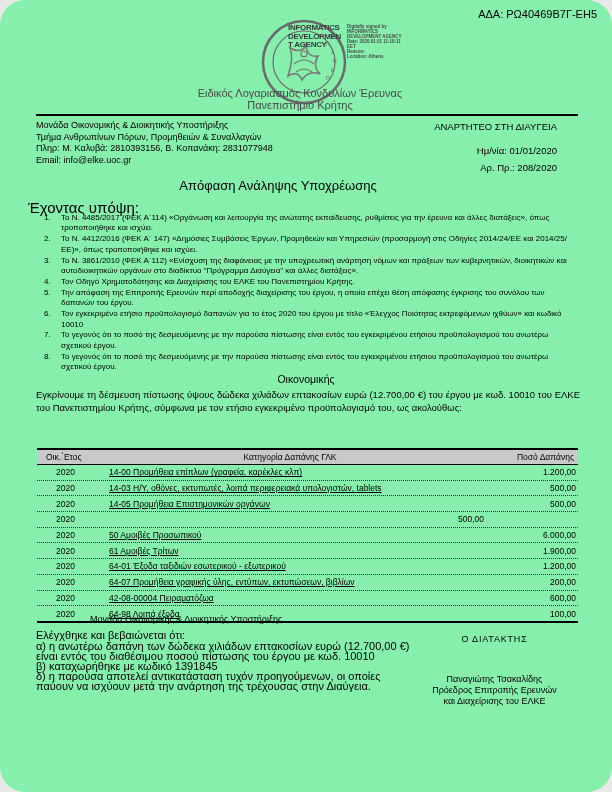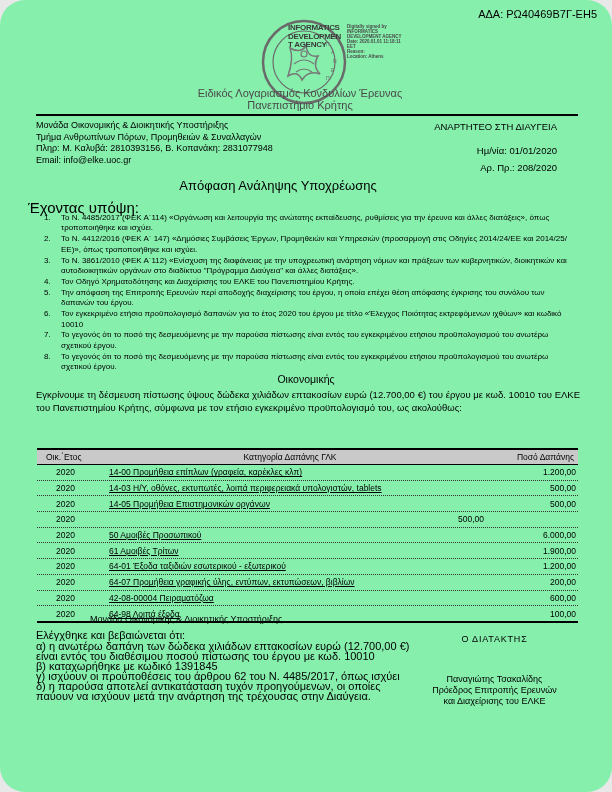--- a/index.html
+++ b/index.html
@@ -228,21 +228,20 @@
       </div>
   </div>
 
   <div class="abs footer-unit">Μονάδα Οικονομικής &amp; Διοικητικής Υποστήριξης</div>
 
   <div class="abs check-block">
     <div class="check-heading">Ελέγχθηκε και βεβαιώνεται ότι:</div>
     <div>
         <div class="check-item">α) η ανωτέρω δαπάνη των δώδεκα χιλιάδων επτακοσίων ευρώ (12.700,00 €) είναι εντός του διαθέσιμου ποσού πίστωσης του έργου με κωδ. 10010</div>
         <div class="check-item">β) καταχωρήθηκε με κωδικό 1391845</div>
-        <div class="check-item">γ) ισχύουν οι προϋποθέσεις του άρθρου 62 του Ν. 4485/2017, όπως ισχύει</div>
         <div class="check-item">δ) η παρούσα αποτελεί αντικατάσταση τυχόν προηγούμενων, οι οποίες παύουν να ισχύουν μετά την ανάρτηση της τρέχουσας στην Διαύγεια.</div>
       </div>
   </div>
 
   <div class="abs signer-block">
     <div class="signer-title">Ο ΔΙΑΤΑΚΤΗΣ</div>
     <div>Παναγιώτης Τσακαλίδης</div>
     <div>Πρόεδρος Επιτροπής Ερευνών</div>
     <div>και Διαχείρισης του ΕΛΚΕ</div>
   </div>

